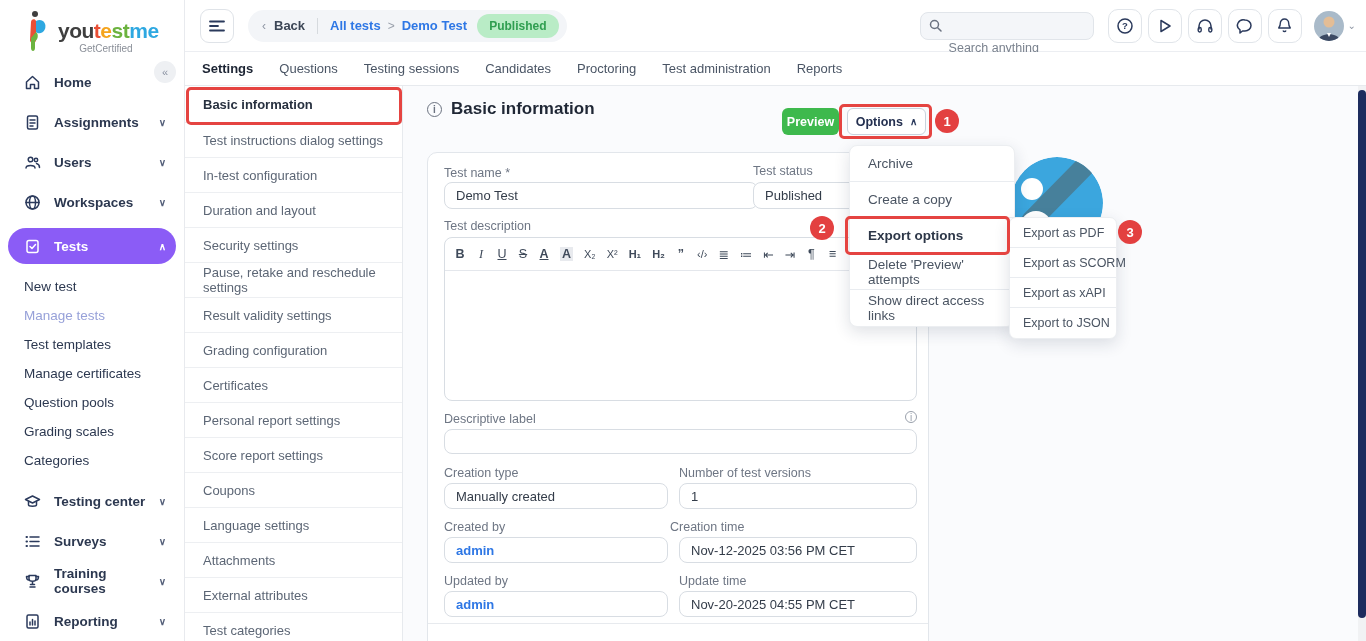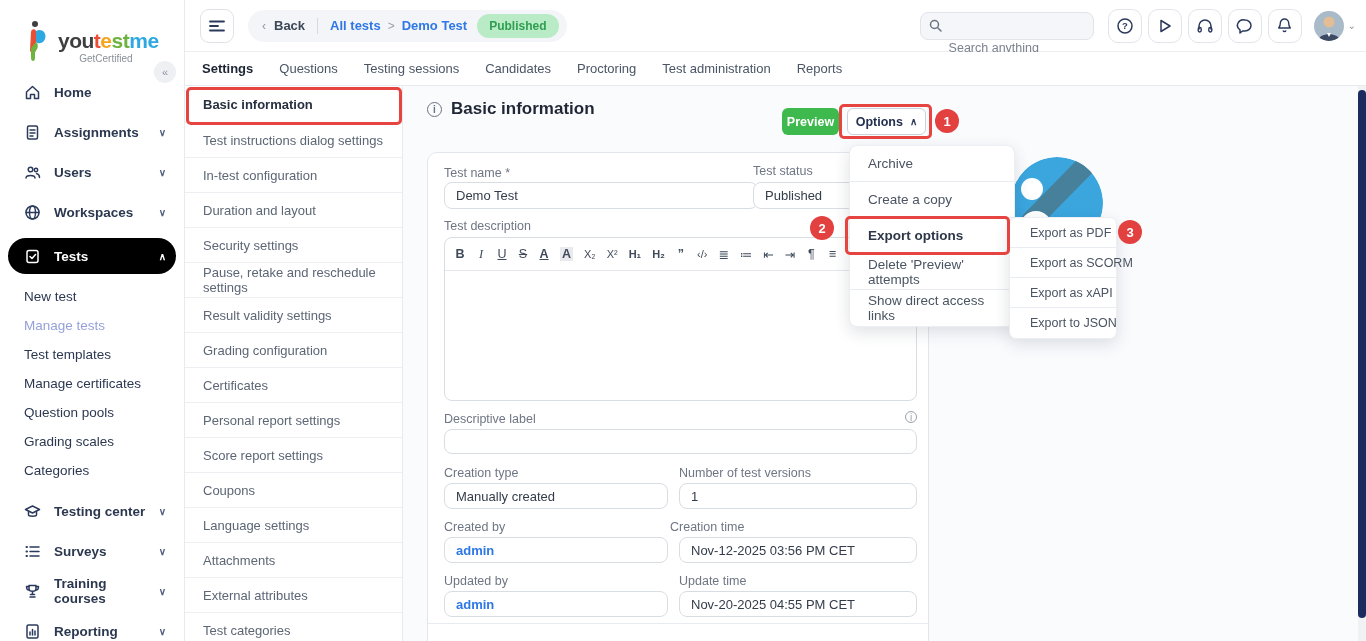--- a/index.html
+++ b/index.html
@@ -2,29 +2,29 @@
 <html><head>
 <meta charset="utf-8">
 <style>
   * { box-sizing: border-box; margin: 0; padding: 0; }
   html,body { width:1366px; height:641px; overflow:hidden; }
   body { font-family:"Liberation Sans", sans-serif; background:#fff; color:#2c3850; }
   .page { position:relative; width:1366px; height:641px; background:#fff; overflow:hidden; }
 
   
   .sidebar { position:absolute; left:0; top:0; width:185px; height:641px; background:#fff; border-right:1px solid #e8eaee; z-index:4; }
-  .logo-row { display:flex; align-items:flex-start; padding:20px 0 0 22px; }
+  .logo-row { display:flex; align-items:flex-start; padding:10px 0 0 22px; }
   .logo-text { font-size:21px; font-weight:bold; letter-spacing:-0.5px; line-height:1; margin-top:10px; }
   .logo-sub { font-size:10px; color:#8a8f98; text-align:right; padding-right:26px; margin-top:2px; }
   .collapse-btn { position:absolute; top:61px; right:8px; width:22px; height:22px; border-radius:50%; background:#eef0f3; color:#8b93a2; font-size:11px; display:flex; align-items:center; justify-content:center; cursor:pointer; }
   .nav { padding:14px 0 0 0; }
   .nav-item { display:flex; align-items:center; height:28px; margin:0 8px 12px 8px; padding:0 10px 0 16px; font-size:13.5px; font-weight:bold; color:#2c3850; border-radius:999px; cursor:pointer; }
   .nav-item .ni-icon { width:17px; height:17px; margin-right:13px; display:flex; align-items:center; justify-content:center; }
   .nav-item .chev { margin-left:auto; font-size:10px; color:#55607a; }
-  .nav-item.active { background:#000000; color:#fff; height:36px; margin-bottom:8px; }
+  .nav-item.active { background:#8b5cf6; color:#fff; height:36px; margin-bottom:8px; }
   .nav-item.active .chev { color:#fff; }
   .nav-sub { font-size:13.5px; }
   .nav-sub-item { height:29px; display:flex; align-items:center; padding-left:24px; font-weight:normal; color:#2c3850; cursor:pointer; }
   .nav-sub-item.current { color:#97a1d9; }
   .nav-gap { height:12px; }
   svg.ic { stroke:#2b3a5c; stroke-width:1.5; fill:none; stroke-linecap:round; stroke-linejoin:round; }
   .nav-item.active svg.ic { stroke:#fff; }
 
   
   .topbar { position:absolute; left:185px; top:0; width:1181px; height:52px; background:#fff; border-bottom:1px solid #eceef2; display:flex; align-items:center; z-index:3; }
@@ -82,21 +82,21 @@
   .card-divider { position:absolute; left:0; top:470px; width:100%; border-top:1px solid #e7eaee; }
   .clipped-label { position:absolute; left:442px; top:74px; font-size:12.5px; color:#6e7684; width:10px; overflow:hidden; white-space:nowrap; }
 
   
   .decor { position:absolute; left:1005px; top:151px; z-index:9; }
   .menu { position:absolute; left:849px; top:145px; width:166px; background:#fff; border-radius:8px; border:1px solid #eceef1; box-shadow:0 5px 16px rgba(30,40,70,0.14); z-index:10; }
   .menu-item { height:36px; display:flex; align-items:center; padding-left:18px; font-size:13.5px; color:#4a5462; border-bottom:1px solid #e9ecf0; cursor:pointer; }
   .menu-item:last-child { border-bottom:none; }
   .menu-item.hl { font-weight:bold; color:#2d3748; }
   .submenu { position:absolute; left:1009px; top:217px; width:108px; background:#fff; border-radius:7px; border:1px solid #eceef1; box-shadow:0 5px 16px rgba(30,40,70,0.14); z-index:11; }
-  .submenu-item { height:30px; display:flex; align-items:center; padding-left:20px; font-size:12.5px; color:#4a5462; border-bottom:1px solid #e9ecf0; cursor:pointer; white-space:nowrap; }
+  .submenu-item { height:30px; display:flex; align-items:center; padding-left:13px; font-size:12.5px; color:#4a5462; border-bottom:1px solid #e9ecf0; cursor:pointer; white-space:nowrap; }
   .submenu-item:last-child { border-bottom:none; }
 
   .anno-box { position:absolute; border:3px solid #e54441; border-radius:5px; z-index:12; pointer-events:none; }
   .anno-box.nav-box    { left:186px; top:87px;  width:216px; height:38px; }
   .anno-box.opt-box    { left:839px; top:104px; width:93px;  height:35px; }
   .anno-box.export-box { left:845px; top:216px; width:165px; height:39px; }
   .anno-circ { position:absolute; width:24px; height:24px; border-radius:50%; background:#e34040; color:#fff; font-size:13px; font-weight:bold; display:flex; align-items:center; justify-content:center; z-index:12; }
   .anno-1 { left:935px; top:109px; } .anno-2 { left:810px; top:216px; } .anno-3 { left:1118px; top:220px; }
 
   .scrollbar { position:absolute; right:0; top:86px; width:8px; height:555px; background:#f1f2f4; z-index:13; }

